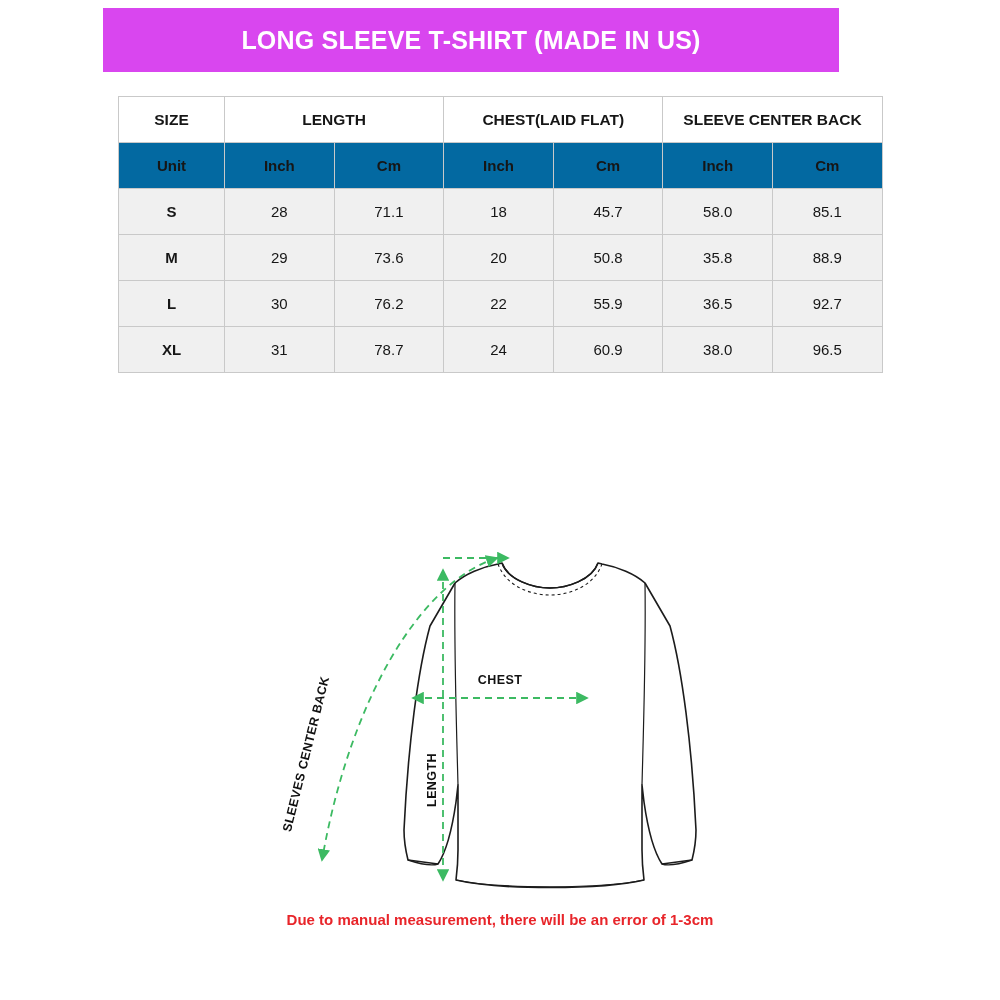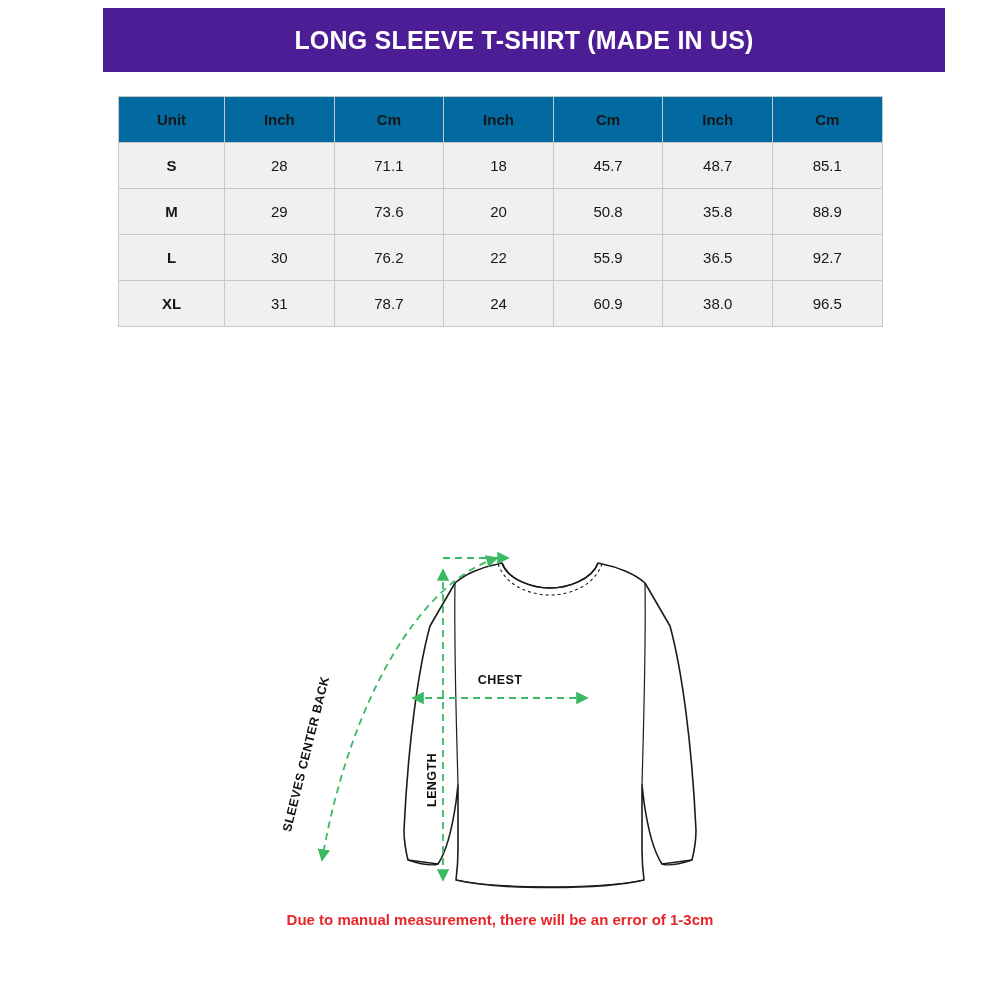--- a/index.html
+++ b/index.html
@@ -14,23 +14,23 @@
     color: #111111;
     position: relative;
     overflow: hidden;
   }
 
   
   .header-banner {
     position: absolute;
     left: 103px;
     top: 8px;
-    width: 842px;
+    width: 736px;
     height: 64px;
-    background: #4c1d95;
+    background: #d946ef;
     display: flex;
     align-items: center;
     justify-content: center;
   }
   .header-title {
     color: #ffffff;
     font-size: 25px;
     font-weight: bold;
     letter-spacing: 0.2px;
     text-align: center;
@@ -125,38 +125,44 @@
     <colgroup>
       <col class="col-size">
       <col class="col-cell">
         <col class="col-cell">
       <col class="col-cell">
         <col class="col-cell">
       <col class="col-cell">
         <col class="col-cell">
     </colgroup>
     <thead>
+      <tr class="row-head">
+        <th rowspan="1">SIZE</th>
+        <th colspan="2">LENGTH</th>
+        <th colspan="2">CHEST(LAID FLAT)</th>
+        <th colspan="2">SLEEVE CENTER BACK</th>
+      </tr>
       <tr class="row-unit">
         <td>Unit</td>
         <td>Inch</td>
         <td>Cm</td>
         <td>Inch</td>
         <td>Cm</td>
         <td>Inch</td>
         <td>Cm</td>
       </tr>
     </thead>
     <tbody>
       <tr class="alt">
         <td class="size-cell">S</td>
         <td>28</td>
         <td>71.1</td>
         <td>18</td>
         <td>45.7</td>
-        <td>48.7</td>
+        <td>58.0</td>
         <td>85.1</td>
       </tr>
       <tr class="alt">
         <td class="size-cell">M</td>
         <td>29</td>
         <td>73.6</td>
         <td>20</td>
         <td>50.8</td>
         <td>35.8</td>
         <td>88.9</td>

